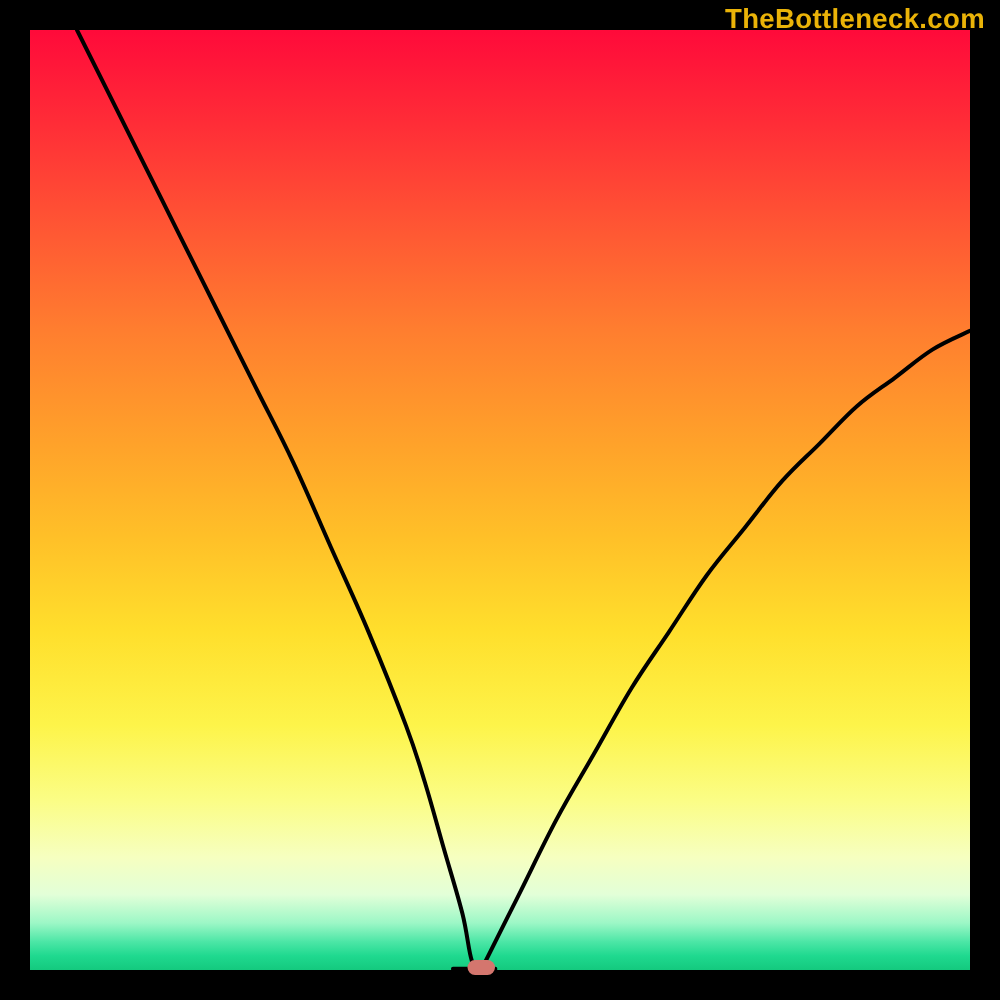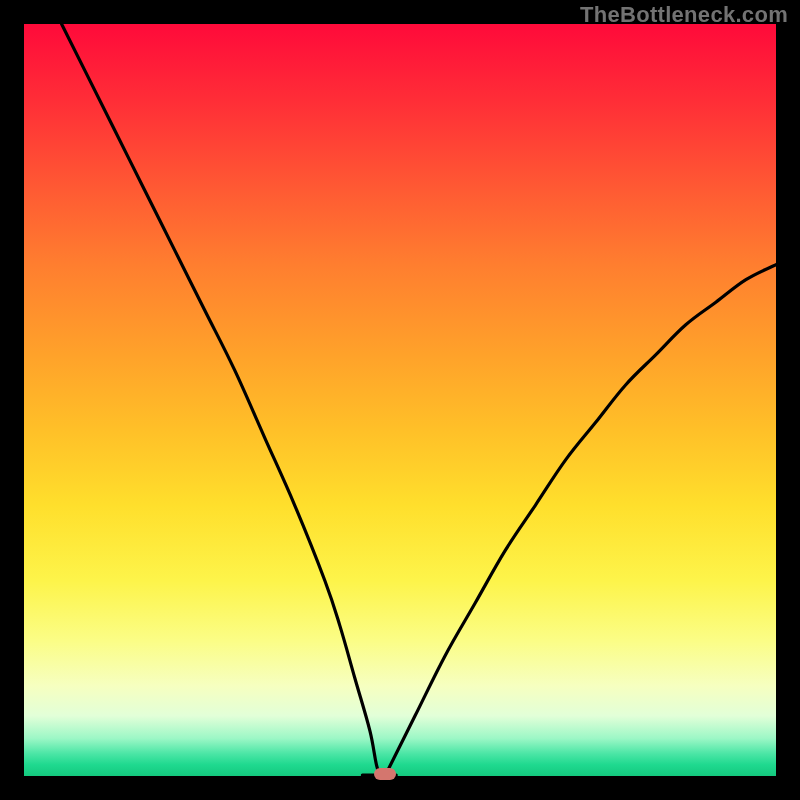--- a/index.html
+++ b/index.html
@@ -37,21 +37,21 @@
       #9cf7c6 95%,
       #4ce6a6 97%,
       #1fd98f 98.5%,
       #14c97e 100%
     );
   }
   .watermark {
     position: absolute;
     top: 2px;
     right: 12px;
-    color: #737373;
+    color: #eab308;
     font-size: 22px;
     font-weight: 600;
     letter-spacing: 0.3px;
     user-select: none;
   }
   svg.curve {
     position: absolute;
     inset: 0;
     width: 752px;
     height: 752px;

